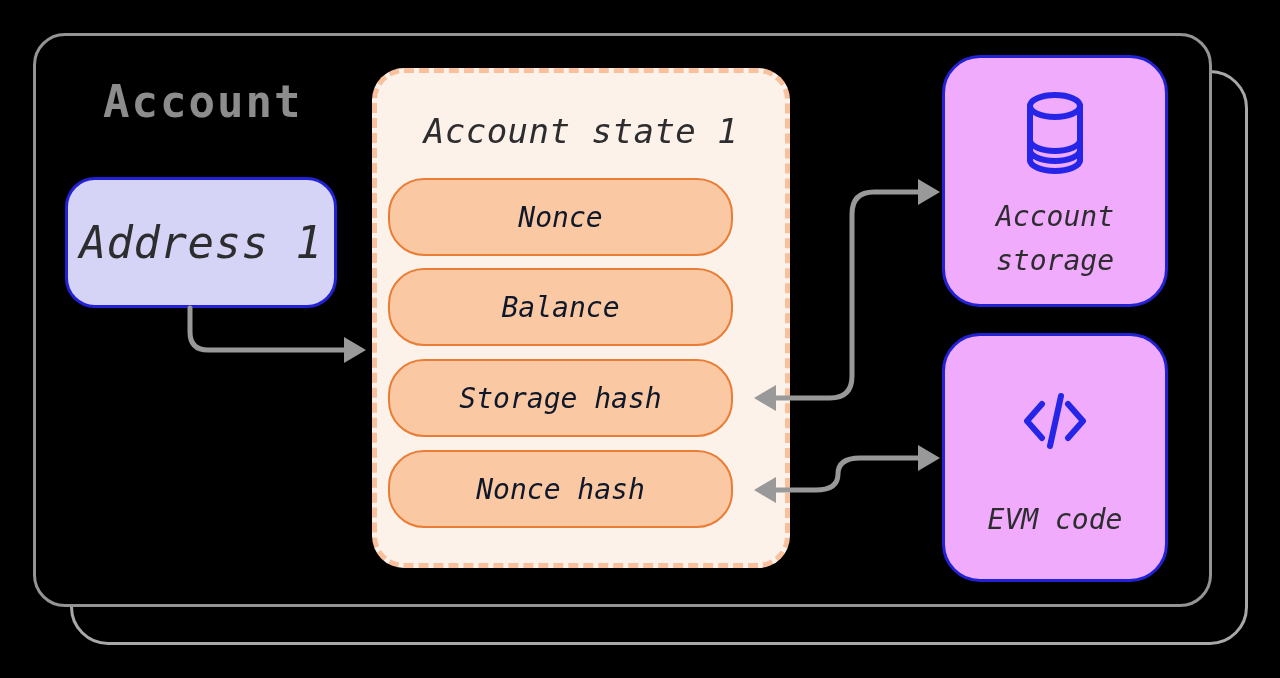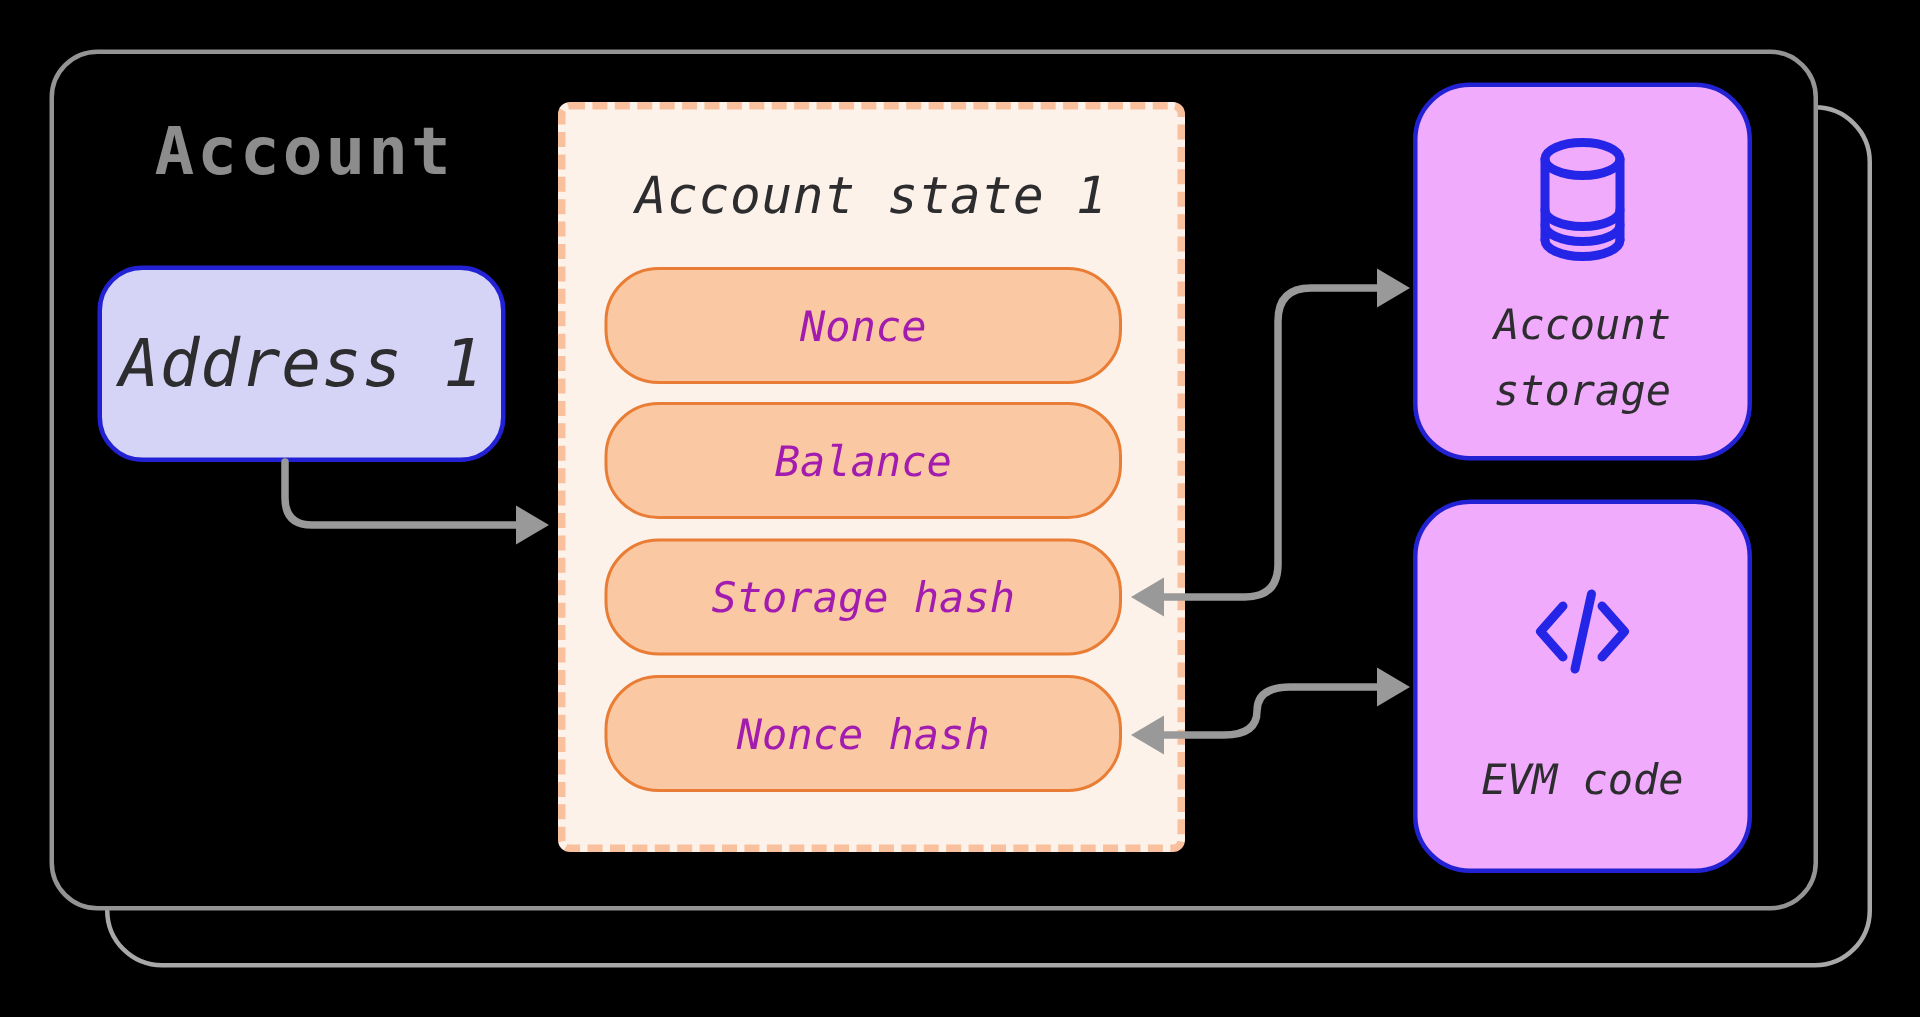--- a/index.html
+++ b/index.html
@@ -55,43 +55,43 @@
     font-style: italic;
     letter-spacing: 0.5px;
     color: #2d2d2f;
   }
   .state-box {
     position: absolute;
     left: 372px; top: 68px;
     width: 418px; height: 500px;
     background: #fdf2e9;
     border: 5px dashed #f8c09c;
-    border-radius: 8px;
+    border-radius: 32px;
   }
   .state-title {
     position: absolute;
     left: 0; top: 38px;
     width: 100%;
     text-align: center;
     font-size: 34px;
     font-style: italic;
     letter-spacing: 0.5px;
     color: #2d2d2f;
   }
   .pill {
     position: absolute;
-    left: 26px;
+    left: 11px;
     width: 345px; height: 78px;
     background: #fac8a2;
     border: 2px solid #e97d35;
     border-radius: 36px;
     display: flex; align-items: center; justify-content: center;
     font-size: 28px;
     font-style: italic;
-    color: #a21caf;
+    color: #0f172a;
   }
   .pill-0 { top: 105px; }
   .pill-1 { top: 195px; }
   .pill-2 { top: 286px; }
   .pill-3 { top: 377px; }
   .side-box {
     position: absolute;
     left: 942px;
     width: 226px;
     background: #f0abfc;

